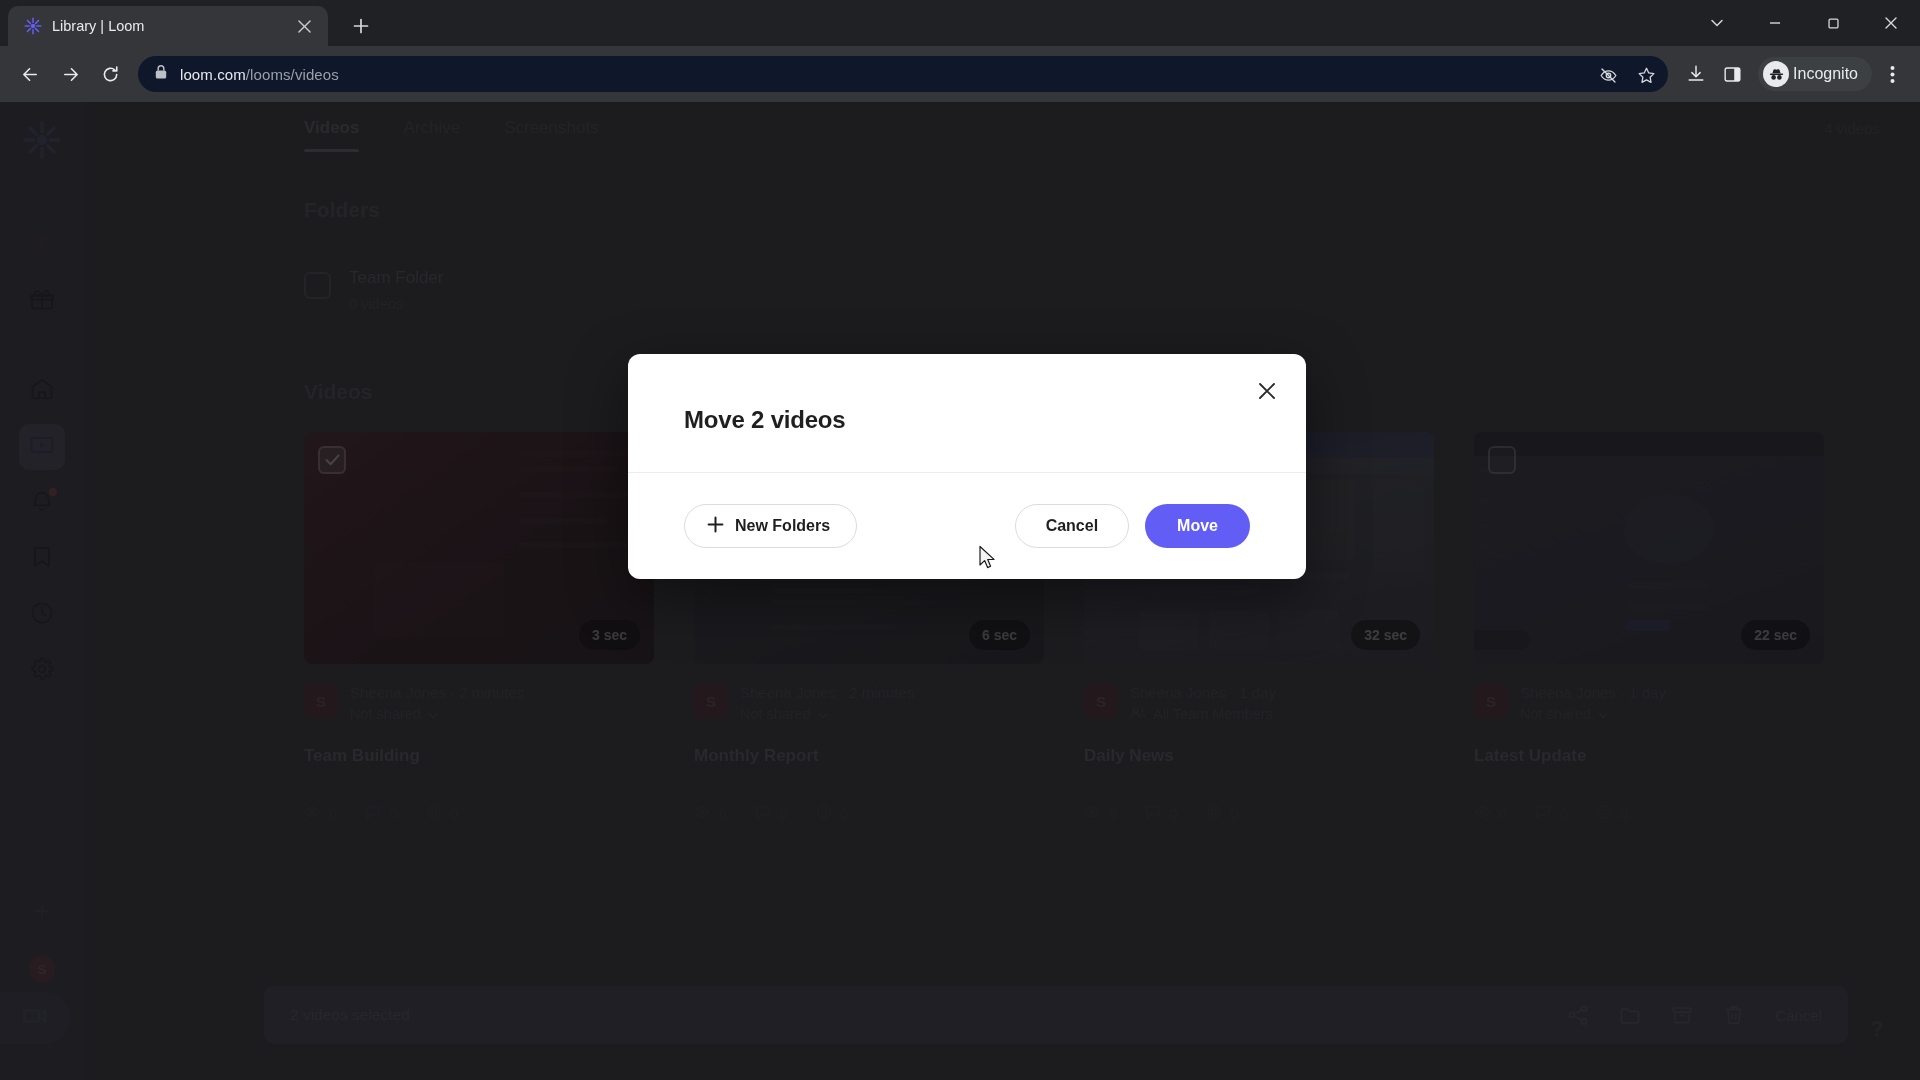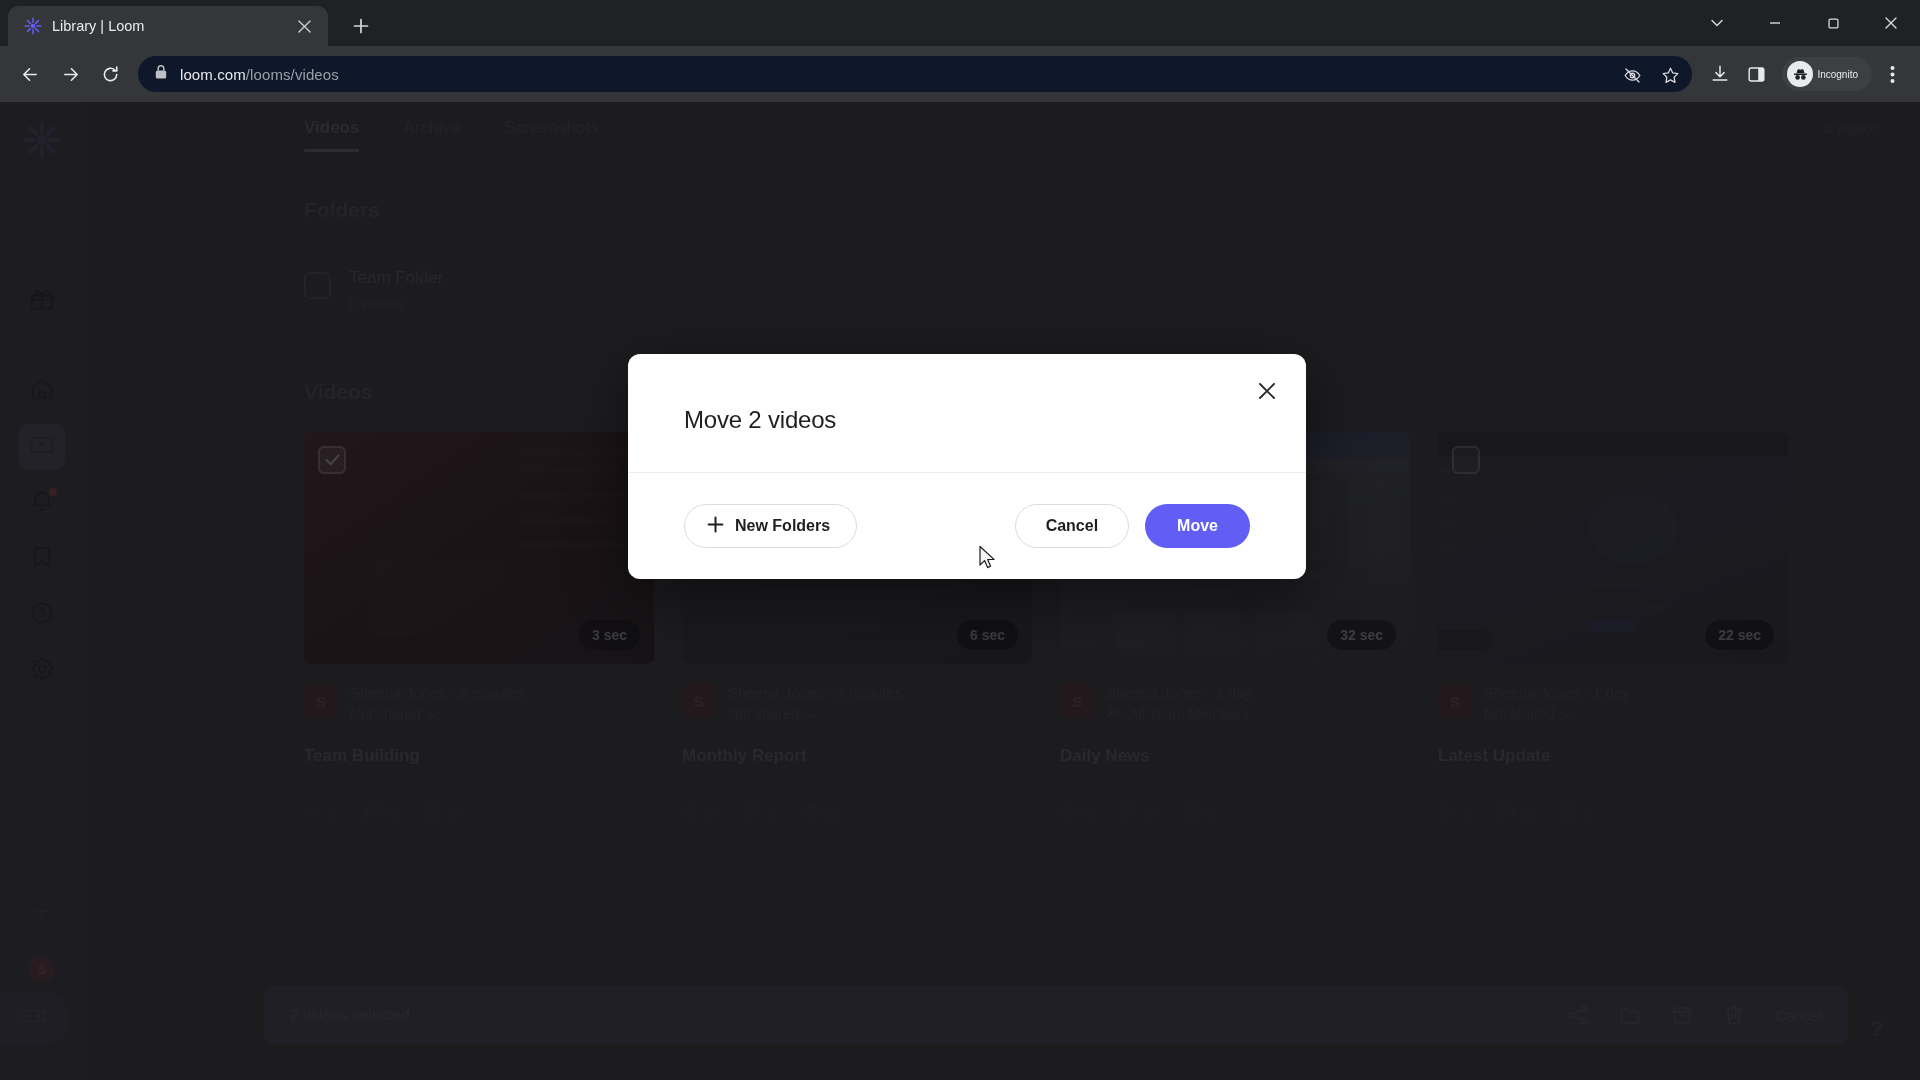--- a/index.html
+++ b/index.html
@@ -71,21 +71,21 @@
     display: flex; align-items: center; gap: 6px;
   }
   .icon-btn {
     width: 32px; height: 32px; border-radius: 50%;
     display: flex; align-items: center; justify-content: center;
     color: #d6d8db; flex: 0 0 32px;
   }
   .profile-chip {
     height: 34px; border-radius: 17px; background: #3c4043;
     display: flex; align-items: center; gap: 4px;
-    padding: 0 14px 0 5px; margin-left: 6px; color: #e8eaed; font-size: 10px; justify-content: flex-end;
+    padding: 0 14px 0 5px; margin-left: 6px; color: #e8eaed; font-size: 16px; justify-content: flex-end;
   }
   .incog-avatar {
     width: 26px; height: 26px; border-radius: 50%; background: #e8eaed;
     display: flex; align-items: center; justify-content: center; color: #202124;
   }
 
   
   .page {
     position: absolute; left: 0; top: 102px;
     width: 1920px; height: 978px; background: #2b2b2d; overflow: hidden;
@@ -149,21 +149,21 @@
   .fbox {
     width: 27px; height: 27px; border-radius: 6px;
     border: 2px solid #3e3e44; margin-top: 4px;
   }
   .folder-name { font-size: 17px; color: #49494f; font-weight: 500; }
   .folder-sub { font-size: 14.5px; color: #3a3a40; margin-top: 8px; }
 
   .videos-title { margin-top: 68px; }
   .grid {
     display: grid; grid-template-columns: repeat(4, 350px);
-    gap: 28px; padding-left: 180px; margin-top: 28px;
+    gap: 40px; padding-left: 180px; margin-top: 28px;
   }
   .card { width: 350px; }
   .thumb {
     width: 350px; height: 232px; border-radius: 8px;
     position: relative; overflow: hidden; background: #242427;
   }
   .t1 { background: linear-gradient(145deg,#3a1d22 0%,#2a1418 45%,#1c1315 100%); }
   .t2 { background: linear-gradient(160deg,#2d2d32 0%,#26262a 60%,#202024 100%); }
   .t3 { background: linear-gradient(170deg,#2a2c40 0%,#33343c 25%,#2b2b30 100%); }
   .t4 { background: linear-gradient(160deg,#2b2b31 0%,#262630 55%,#222228 100%); }
@@ -227,21 +227,21 @@
     background: #fff; border-radius: 12px;
     box-shadow: 0 18px 60px rgba(0,0,0,.45);
   }
   .modal-close {
     position: absolute; right: 22px; top: 20px;
     width: 34px; height: 34px; border-radius: 6px;
     display: flex; align-items: center; justify-content: center;
     color: #2b2b2b;
   }
   .modal-title {
-    font-size: 24px; font-weight: 400; color: #1f1f1f;
+    font-size: 24px; font-weight: 700; color: #1f1f1f;
     padding: 52px 0 0 56px; letter-spacing: -.2px;
   }
   .modal-divider { height: 1px; background: #ececec; margin: 38px 0 0 0; }
   .modal-body {
     height: 106px; display: flex; align-items: center;
     padding: 0 56px 0 56px;
   }
   .btn {
     border-radius: 24px; font-size: 16px; font-weight: 700;
     display: inline-flex; align-items: center; justify-content: center;

